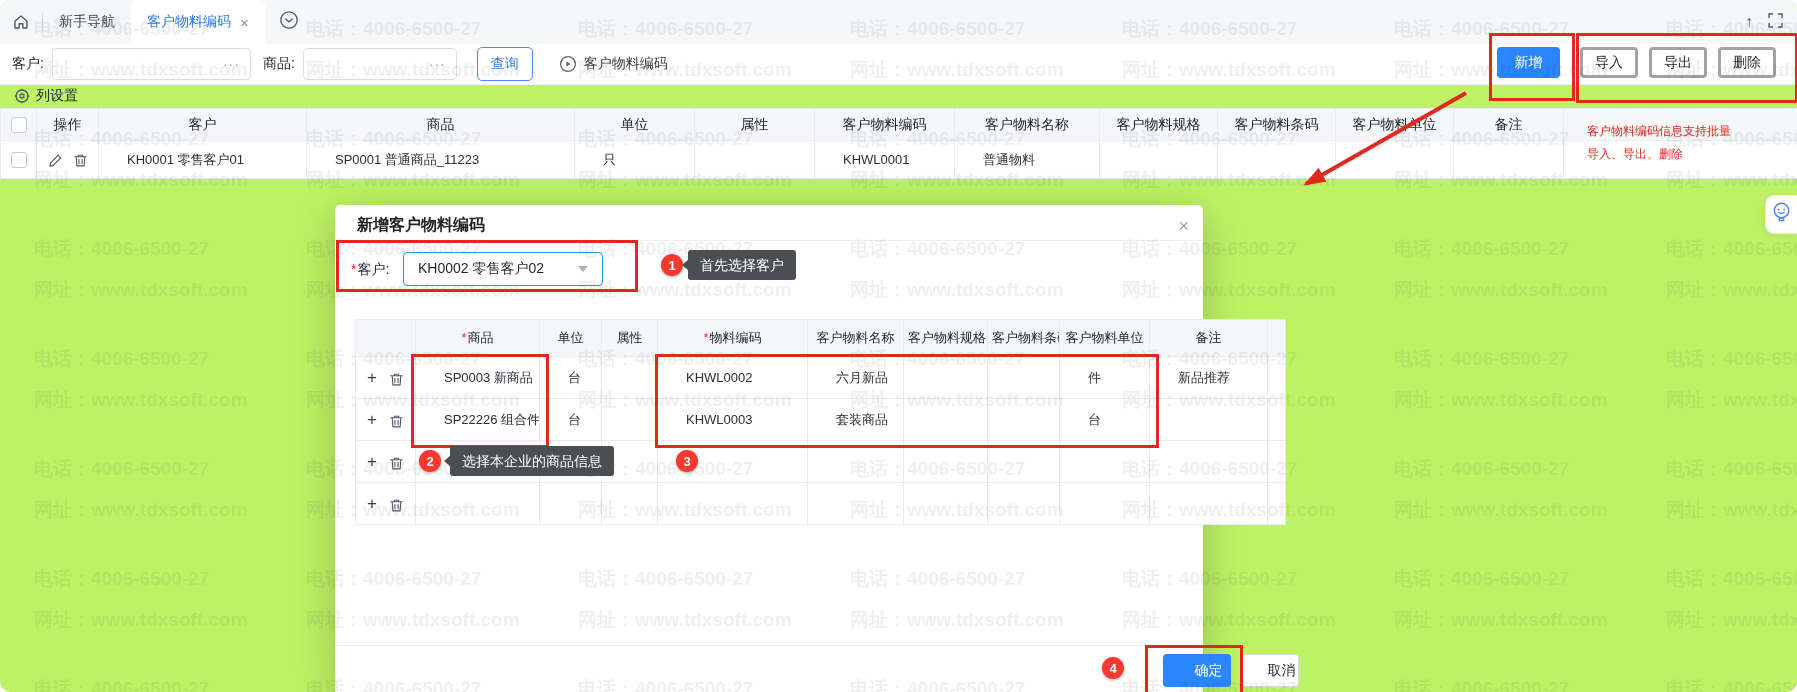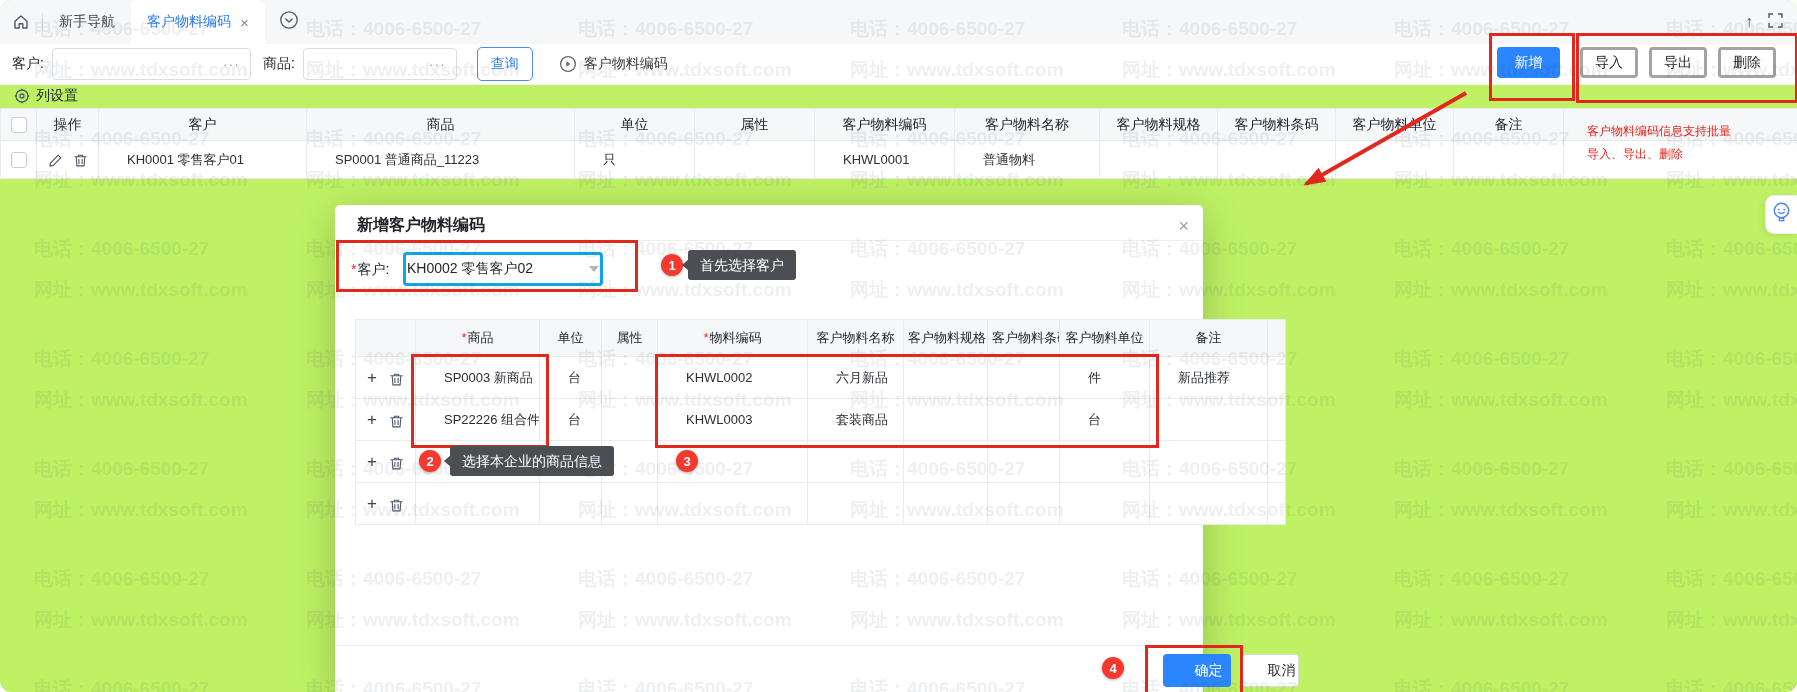--- a/index.html
+++ b/index.html
@@ -50,21 +50,21 @@
 
   
   .help-fab{position:absolute;right:0;top:195px;width:31px;height:37px;background:#fff;border:1px solid #ebedf2;border-right:none;border-radius:9px 0 0 9px;box-shadow:-2px 2px 7px rgba(0,0,0,.07);display:flex;align-items:center;justify-content:center;z-index:8;cursor:pointer;}
 
   
   .modal{position:absolute;left:335px;top:205px;width:868px;height:487px;background:#fff;border-radius:5px 5px 0 0;box-shadow:0 8px 40px rgba(0,0,0,.22);z-index:20;}
   .modal-header{height:35px;border-bottom:1px solid #eceef1;display:flex;align-items:center;padding:0 22px;}
   .modal-title{font-size:16px;font-weight:700;color:#1f2329;margin-top:6px;}
   .modal-close{position:absolute;right:14px;top:12px;font-size:18px;color:#9aa0aa;line-height:1;cursor:pointer;}
   .modal-field-label{position:absolute;left:16px;top:56px;font-size:14px;color:#1f2329;}
-  .modal-select{position:absolute;left:68px;top:47px;width:200px;height:34px;border:3px solid #0ea5e9;border-radius:4px;display:flex;align-items:center;padding:0 1px;box-sizing:border-box;font-size:14px;color:#1f2329;cursor:pointer;}
+  .modal-select{position:absolute;left:68px;top:47px;width:200px;height:34px;border:1px solid #0ea5e9;border-radius:4px;display:flex;align-items:center;padding:0 14px;box-sizing:border-box;font-size:14px;color:#1f2329;cursor:pointer;}
   .sel-caret{margin-left:auto;width:0;height:0;border-left:5px solid transparent;border-right:5px solid transparent;border-top:6px solid #b0b3ba;}
   .modal-table{position:absolute;left:20px;top:114px;width:930px;}
   .modal-table th{height:37px;font-size:13px;}
   .modal-table td{height:42px;}
   .modal-footer-line{position:absolute;left:0;right:0;top:440px;border-top:1px solid #eceef1;}
   .m-btn{position:absolute;top:449px;height:33px;border-radius:4px;font-size:14px;display:flex;align-items:center;justify-content:center;box-sizing:border-box;cursor:pointer;padding-left:23px;}
   .m-ok{left:828px;width:68px;background:#2b85ff;color:#fff;border:none;}
   .m-cancel{left:906px;width:58px;background:#fff;color:#1f2329;border:1px solid #d8dade;}
 
   

